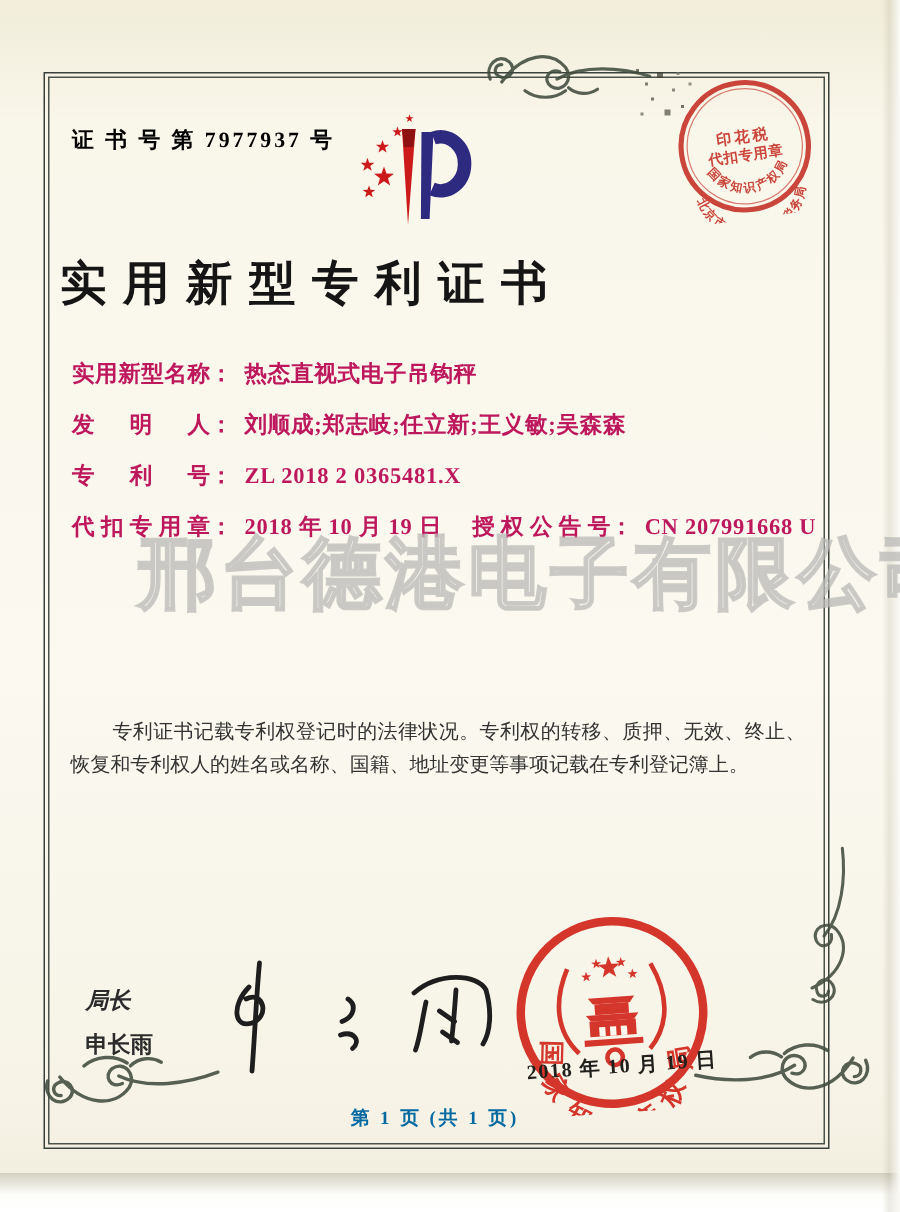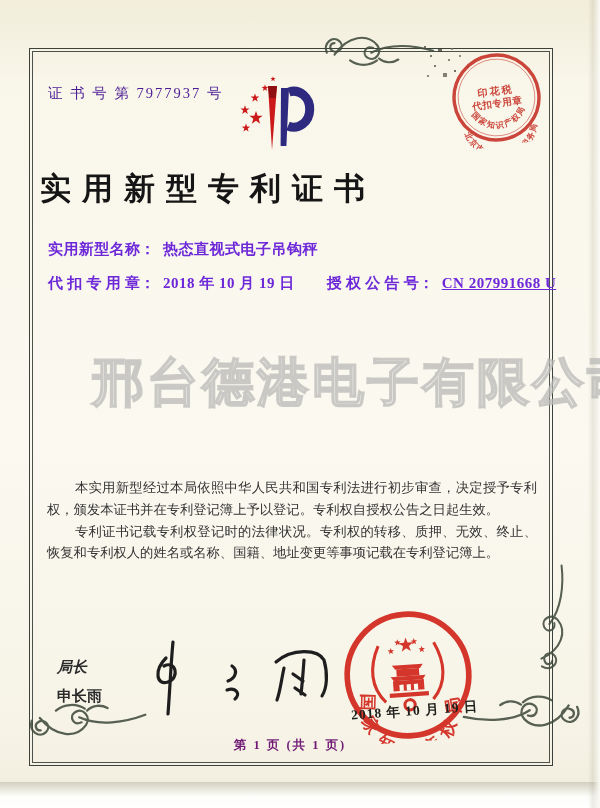--- a/index.html
+++ b/index.html
@@ -9,33 +9,33 @@
     font-family:"Liberation Serif","DejaVu Serif",serif;
     color:#2b2b2b;
   }
   .frame{position:absolute;left:29px;top:48px;width:522px;height:716px;border:1.6px solid #3a423b;}
   .frame-inner{position:absolute;left:2px;top:2px;right:2px;bottom:2px;border:1px solid #4a524a;}
   .photo-edge-bottom{position:absolute;left:0;bottom:0;width:600px;height:26px;
     background:linear-gradient(180deg,rgba(120,115,95,.25),#fdfdfa 55%,#ffffff);}
   .photo-edge-right{position:absolute;right:0;top:0;width:12px;height:808px;
     background:linear-gradient(90deg,rgba(0,0,0,0),rgba(150,145,120,.18) 40%,#fbfaf5);}
 
-  .cert-number{position:absolute;left:48px;top:84px;font-size:14.5px;font-weight:400;letter-spacing:2px;color:#4c1d95;}
+  .cert-number{position:absolute;left:48px;top:84px;font-size:14.5px;font-weight:700;letter-spacing:2px;color:#000000;}
 
   .logo{position:absolute;left:233px;top:70px;width:96px;height:88px;}
 
   .title{position:absolute;left:29px;top:168px;width:522px;text-align:left;
     font-size:31px;font-weight:700;letter-spacing:11px;text-indent:11px;color:#151515;}
 
-  .fields{position:absolute;left:48px;top:240px;width:500px;font-size:15px;font-weight:600;color:#6d28d9;}
+  .fields{position:absolute;left:48px;top:240px;width:500px;font-size:15px;font-weight:600;color:#be185d;}
   .frow{height:34px;white-space:nowrap;}
   .flabel{display:inline-block;width:92px;text-align:justify;text-align-last:justify;vertical-align:top;}
   .fcolon{display:inline-block;margin-right:8px;}
   .fvalue{letter-spacing:.5px;}
-  .grant-pair{display:inline-block;margin-left:32px;text-decoration:underline;}
+  .grant-pair{display:inline-block;margin-left:20px;}
 
   .paras{position:absolute;left:47px;top:477px;width:490px;font-size:13.3px;line-height:21.8px;
     text-align:justify;color:#333;}
   .paras p{margin:0;text-indent:2.1em;}
 
   .sig-title{position:absolute;left:57px;top:658px;font-size:15px;font-weight:600;font-style:italic;}
   .sig-name{position:absolute;left:57px;top:687px;font-size:15px;font-weight:600;}
   .signature{position:absolute;left:128px;top:636px;width:232px;height:88px;}
 
   .office-seal{position:absolute;left:341px;top:608px;width:134px;height:134px;opacity:.93;transform:rotate(-4deg);}
@@ -46,21 +46,21 @@
   .speckles{position:absolute;left:424px;top:46px;width:2px;height:2px;background:#4a4a40;opacity:.75;
     box-shadow:6px 9px 0 #55554a,15px 3px 0 1px #3f3f35,24px 13px 0 #66665a,10px 19px 0 #50503f,
     30px 24px 0 #44443c,20px 28px 0 1px #5a5a4c,3px 29px 0 #666659,35px 9px 0 #6f6f60,43px 20px 0 #555548,
     27px 2px 0 #73736a;}
 
   .watermark{position:absolute;left:92px;top:348px;z-index:5;pointer-events:none;white-space:nowrap;
     font-size:52px;font-weight:700;letter-spacing:3px;
     color:rgba(228,228,226,.38);-webkit-text-stroke:1.5px rgba(178,178,176,.65);}
 
   .footer{position:absolute;left:29px;top:737px;width:522px;text-align:center;font-size:12.5px;
-    letter-spacing:2px;color:#701a75;font-weight:600;}
+    letter-spacing:2px;color:#0369a1;font-weight:600;}
 
   .flourish{position:absolute;color:#414c3e;opacity:.88;}
   .fl-top{left:316px;top:16px;width:126px;height:58px;}
   .fl-bl{left:18px;top:694px;width:140px;height:62px;transform:scale(1,-1) rotate(4deg);}
   .fl-br{left:452px;top:688px;width:140px;height:62px;transform:scale(-1,-1) rotate(-4deg);}
   .fl-r{left:498px;top:590px;width:120px;height:56px;transform:rotate(100deg) scale(-1,1);}
 </style>
 </head>
 <body>
 
@@ -123,26 +123,31 @@
   <path d="M56,22 A 16,18 0 1 1 55,56" fill="none" stroke="#2e2a80" stroke-width="9"></path>
 </svg>
 
 <div class="title">实用新型专利证书</div>
 
 <div class="fields">
   <div class="frow">
     <span class="flabel">实用新型名称</span><span class="fcolon">：</span><span class="fvalue">热态直视式电子吊钩秤</span>
   </div>
   <div class="frow">
+    <span class="flabel">发明人</span><span class="fcolon">：</span><span class="fvalue">刘顺成;郑志岐;任立新;王义敏;吴森森</span>
+  </div>
+  <div class="frow">
+    <span class="flabel">专利号</span><span class="fcolon">：</span><span class="fvalue">ZL 2018 2 0365481.X</span>
+  </div>
+  <div class="frow">
     <span class="flabel">代扣专用章</span><span class="fcolon">：</span><span class="fvalue">2018 年 10 月 19 日</span><span class="grant-pair"><span class="flabel">授权公告号</span><span class="fcolon">：</span><span class="fvalue">CN 207991668 U</span></span>
   </div>
 </div>
 
 <div class="paras">
-  <p>本实用新型经过本局依照中华人民共和国专利法进行初步审查，决定授予专利权，颁发本证书并在专利登记簿上予以登记。专利权自授权公告之日起生效。</p>
   <p>专利证书记载专利权登记时的法律状况。专利权的转移、质押、无效、终止、恢复和专利权人的姓名或名称、国籍、地址变更等事项记载在专利登记簿上。</p>
 </div>
 
 <div class="sig-title">局长</div>
 <div class="sig-name">申长雨</div>
 <svg class="signature" viewBox="0 0 232 88">
   <g fill="none" stroke="#1e1e1e" stroke-width="3.2" stroke-linecap="round">
     <path d="M38,22 C26,34 28,50 40,46 C52,42 48,24 36,30"></path>
     <path d="M45,6 C43,26 42,52 40,78"></path>
     <path d="M104,30 C110,34 108,42 100,45"></path>

